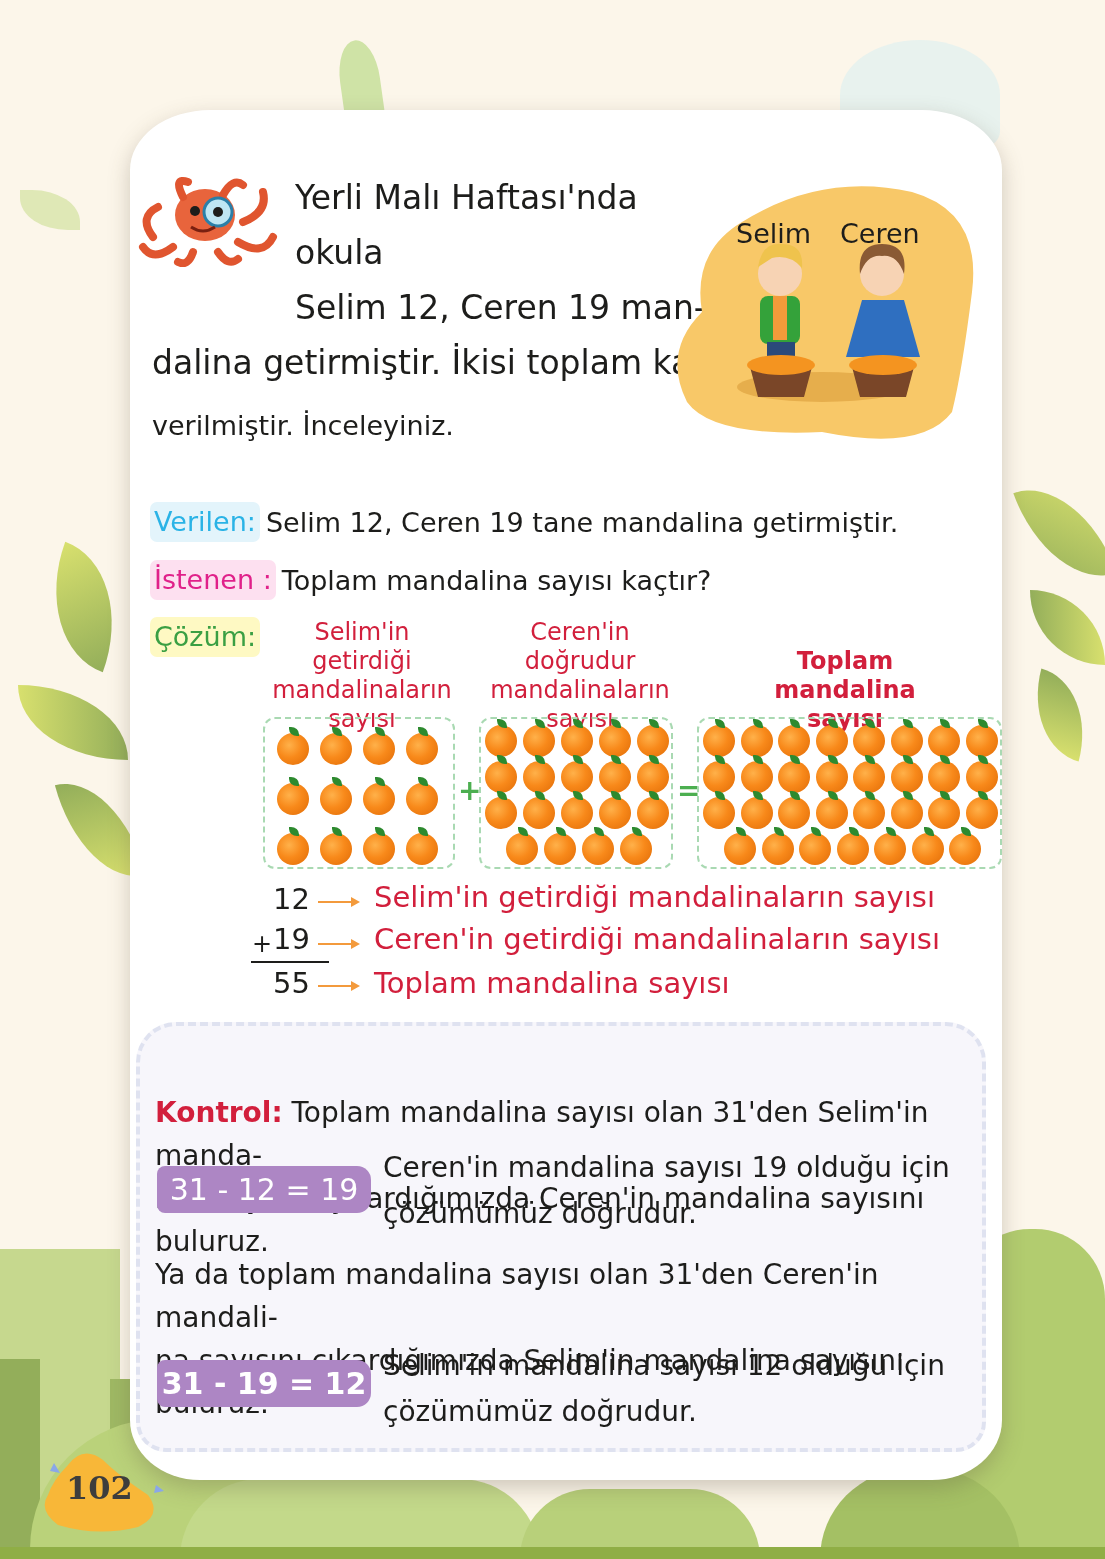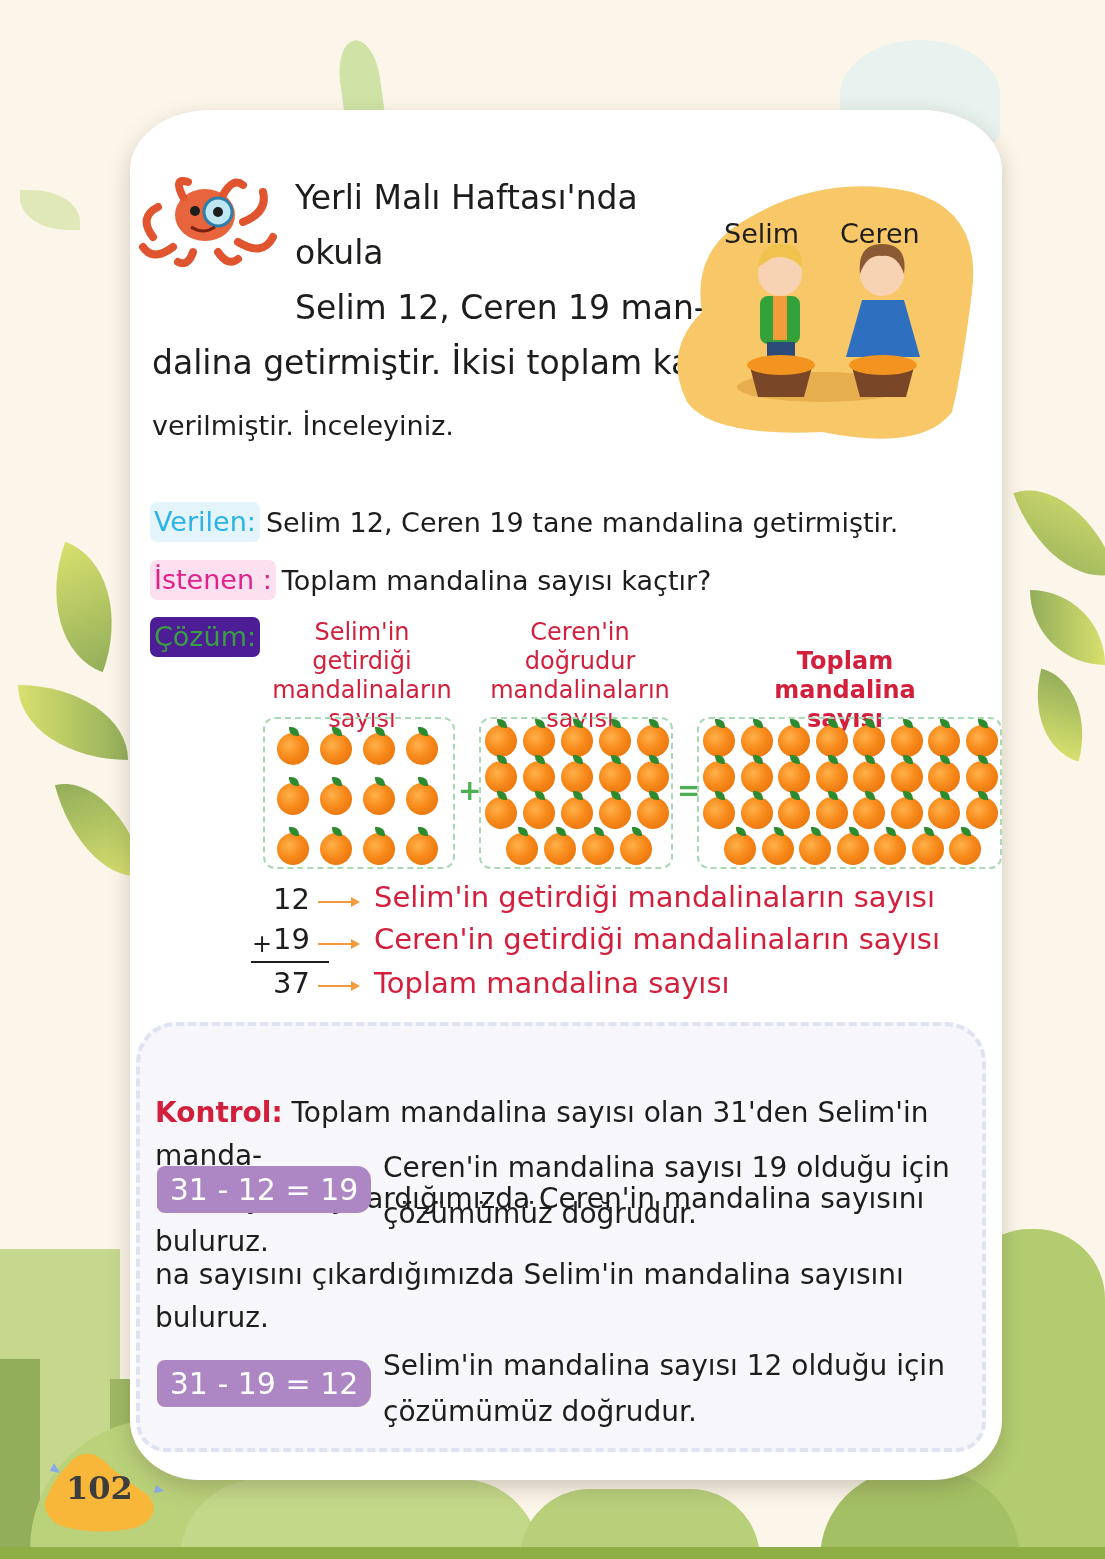--- a/index.html
+++ b/index.html
@@ -44,21 +44,21 @@
   .label-row {
     position: absolute; left: 150px; display: flex; align-items: center;
     font-size: 27px;
   }
   .tag {
     display: inline-block; padding: 2px 4px; border-radius: 7px;
     margin-right: 6px; font-size: 27px; line-height: 36px;
   }
   .tag.verilen { background: #e3f4fb; color: #2ab3e6; }
   .tag.istenen { background: #fde0f0; color: #e0218a; }
-  .tag.cozum   { background: #4c1d95; color: #3a9f43; }
+  .tag.cozum   { background: #fef9c3; color: #3a9f43; }
 
   .col-caption {
     position: absolute; text-align: center; color: #d21f3c;
     font-size: 24px; line-height: 29px;
   }
 
   .box {
     position: absolute; border: 2px dashed #a9d9b2; border-radius: 12px;
   }
   .orange {
@@ -168,21 +168,21 @@
 
     <circle cx="210" cy="92" r="22" fill="#f7d3b4"></circle>
     <path d="M188 92 Q185 62 210 62 Q236 62 232 92 Q225 72 210 74 Q195 72 188 92Z" fill="#8a5a34"></path>
     <path d="M190 118 L232 118 L248 175 L174 175Z" fill="#2f6fc0"></path>
 
     <path d="M78 185 L140 185 L132 215 L86 215Z" fill="#7a4628"></path>
     <ellipse cx="109" cy="183" rx="34" ry="10" fill="#f49420"></ellipse>
     <path d="M180 185 L242 185 L234 215 L188 215Z" fill="#7a4628"></path>
     <ellipse cx="211" cy="183" rx="34" ry="10" fill="#f49420"></ellipse>
   </svg>
-  <span class="kid-name" style="left:52px;top:36px;">Selim</span>
+  <span class="kid-name" style="left:64px;top:36px;">Selim</span>
   <span class="kid-name" style="left:168px;top:36px;">Ceren</span>
 </div>
 
 <div class="intro">
   <div>verilmiştir. İnceleyiniz.</div>
 </div>
 
 <div class="label-row" style="top:502px;">
   <span class="tag verilen">Verilen:</span>
   <span>Selim 12, Ceren 19 tane mandalina getirmiştir.</span>
@@ -288,43 +288,44 @@
   <div class="sum-arrow" style="left:318px;top:901px;"></div>
   <span class="sum-text" style="left:374px;top:880px;">Selim'in getirdiği mandalinaların sayısı</span>
 
   <span style="position:absolute;left:252px;top:930px;font-size:24px;">+</span>
   <span class="sum-num" style="left:250px;top:922px;">19</span>
   <div class="sum-arrow" style="left:318px;top:943px;"></div>
   <span class="sum-text" style="left:374px;top:922px;">Ceren'in getirdiği mandalinaların sayısı</span>
 
   <div class="sum-line" style="left:251px;top:961px;width:78px;"></div>
 
-  <span class="sum-num" style="left:250px;top:966px;">37</span>
+  <span class="sum-num" style="left:250px;top:966px;">55</span>
   <div class="sum-arrow" style="left:318px;top:985px;"></div>
   <span class="sum-text" style="left:374px;top:966px;">Toplam mandalina sayısı</span>
 </div>
 
 <div class="check-panel"></div>
 
 <div class="check-text" style="top:1048px;margin-top:43px;">
   <div><span class="kontrol-label">Kontrol:</span> <span>Toplam mandalina sayısı olan 31'den Selim'in manda-</span></div>
   <div>lina sayısını çıkardığımızda Ceren'in mandalina sayısını buluruz.</div>
 </div>
 
 <div class="eq-pill" style="top:1166px;">31 - 12 = 19</div>
 <div class="eq-note" style="top:1145px;">
   <div>Ceren'in mandalina sayısı 19 olduğu için</div>
   <div>çözümümüz doğrudur.</div>
 </div>
 
 <div class="check-text" style="top:1253px;">
+  <div>Ya da toplam mandalina sayısı olan 31'den Ceren'in mandali-</div>
   <div>na sayısını çıkardığımızda Selim'in mandalina sayısını buluruz.</div>
 </div>
 
-<div class="eq-pill" style="top:1360px;">31 - 19 = 12</div>
+<div class="eq-pill" style="top:1360px;font-weight:bold;">31 - 19 = 12</div>
 <div class="eq-note" style="top:1343px;">
   <div>Selim'in mandalina sayısı 12 olduğu için</div>
   <div>çözümümüz doğrudur.</div>
 </div>
 
 <div class="page-num-wrap">
   <svg width="130" height="88" viewBox="0 0 130 88" style="position:absolute;left:0;top:0;">
     <path d="M30 20 Q45 0 65 15 Q80 30 110 50 Q125 70 100 82 Q60 92 20 80 Q0 65 10 50 Q15 35 30 20Z" fill="#f8b738"></path>
     <path d="M16 18 l6 10 l-10 -2Z M118 40 l8 6 l-10 2Z" fill="#8aa7e8"></path>
   </svg>

